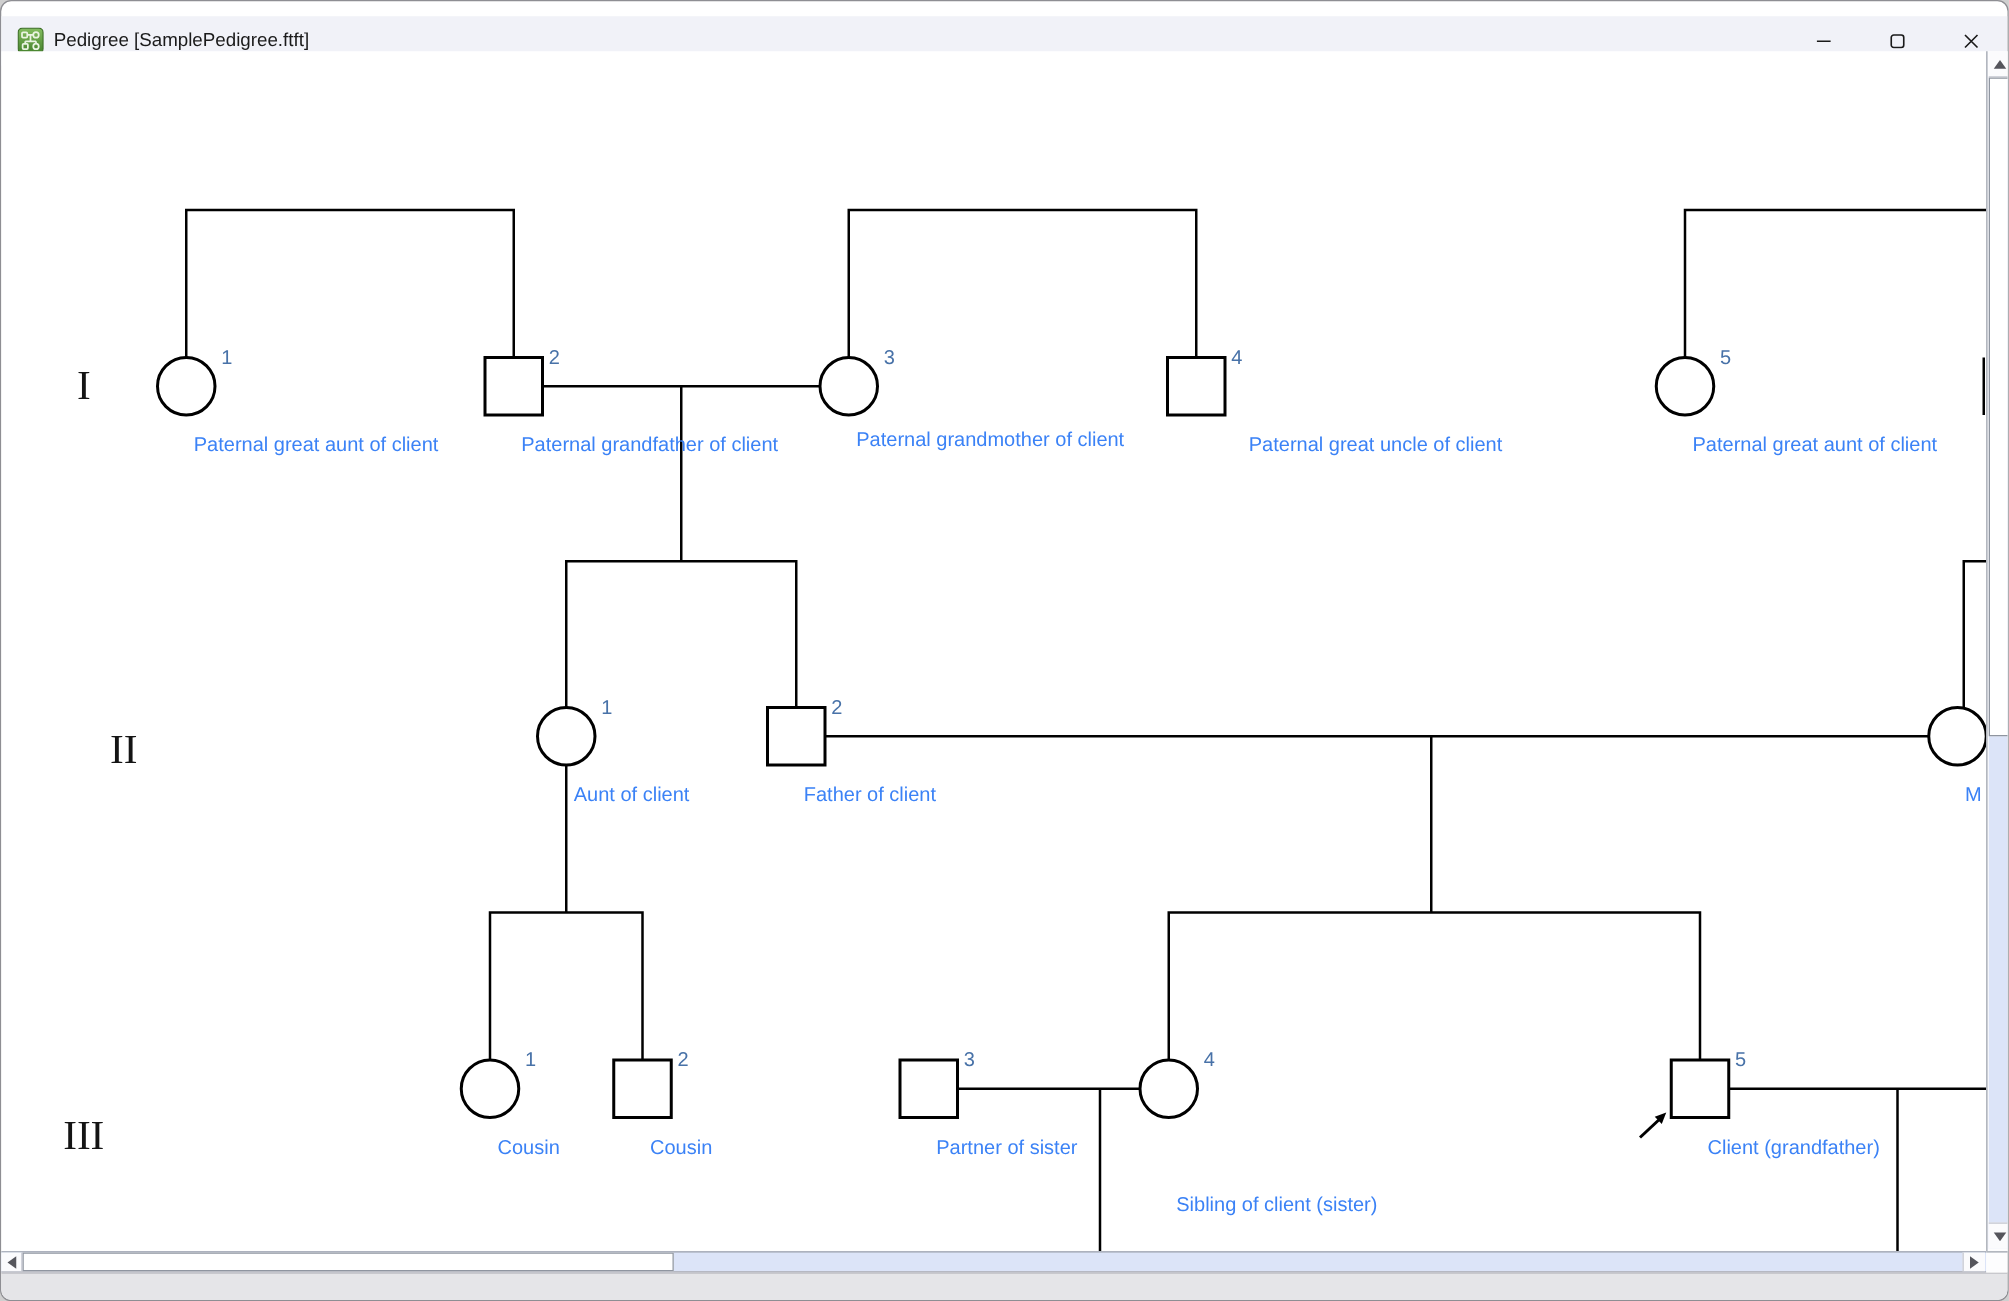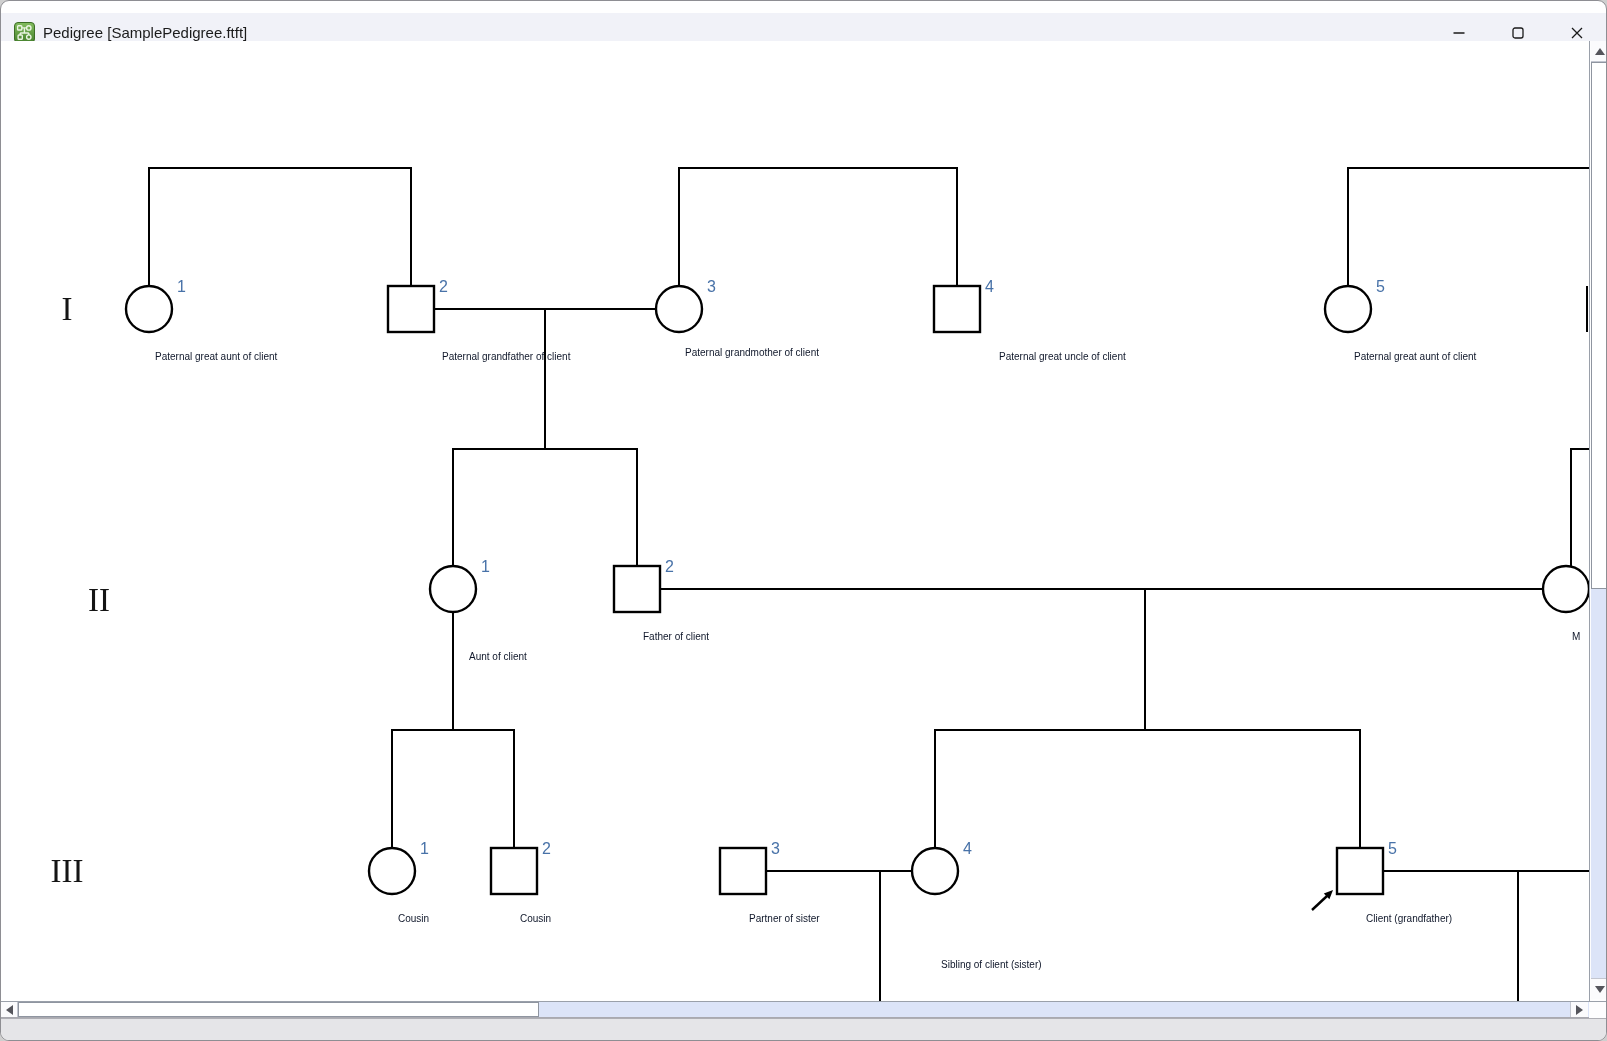--- a/index.html
+++ b/index.html
@@ -21,21 +21,21 @@
   .btn-min   { left:1435px; }
   .btn-max   { left:1494px; }
   .btn-close { left:1553px; }
   
   .canvas {
     position:absolute; left:0; top:40px; width:1588px; height:960px;
     background:#fff; overflow:hidden;
   }
   .canvas svg.diagram { position:absolute; left:0; top:0; }
   .plabel {
-    position:absolute; font-size:10px; color:#0f172a; white-space:nowrap; line-height:16px;
+    position:absolute; font-size:16px; color:#3b82f6; white-space:nowrap; line-height:16px;
   }
   .pnum {
     position:absolute; font-size:16px; color:#4872a8; line-height:16px; white-space:nowrap;
   }
   .gen {
     position:absolute; left:48px; width:36px; text-align:center;
     font-family:"Liberation Serif",serif; font-size:33px; color:#141414; line-height:38px;
   }
   
   .vscroll {
@@ -157,41 +157,41 @@
       </g>
 
       <g>
         <path d="M1311,869 L1326,855" stroke="#000" stroke-width="2.4" fill="none"></path>
         <polygon points="1332,849 1328.4,858.2 1322.8,852.4" fill="#000"></polygon>
       </g>
     </svg>
 
     <div class="gen" style="top:249px;">I</div>
     <div class="gen" style="top:540px;margin-left:32px;">II</div>
-    <div class="gen" style="top:811px;">III</div>
+    <div class="gen" style="top:849px;">III</div>
 
     <div class="pnum" style="left:176px;top:238px;">1</div>
     <div class="pnum" style="left:438px;top:238px;">2</div>
     <div class="pnum" style="left:706px;top:238px;">3</div>
     <div class="pnum" style="left:984px;top:238px;">4</div>
     <div class="pnum" style="left:1375px;top:238px;">5</div>
     <div class="pnum" style="left:480px;top:518px;">1</div>
     <div class="pnum" style="left:664px;top:518px;">2</div>
     <div class="pnum" style="left:419px;top:800px;">1</div>
     <div class="pnum" style="left:541px;top:800px;">2</div>
     <div class="pnum" style="left:770px;top:800px;">3</div>
     <div class="pnum" style="left:962px;top:800px;">4</div>
     <div class="pnum" style="left:1387px;top:800px;">5</div>
 
     <div class="plabel" style="left:154px;top:308px;">Paternal great aunt of client</div>
-    <div class="plabel" style="left:416px;top:308px;margin-left:25px;">Paternal grandfather of client</div>
+    <div class="plabel" style="left:416px;top:308px;">Paternal grandfather of client</div>
     <div class="plabel" style="left:684px;top:304px;">Paternal grandmother of client</div>
     <div class="plabel" style="left:962px;top:308px;margin-left:36px;">Paternal great uncle of client</div>
     <div class="plabel" style="left:1353px;top:308px;">Paternal great aunt of client</div>
-    <div class="plabel" style="left:468px;top:588px;margin-top:20px;">Aunt of client</div>
+    <div class="plabel" style="left:458px;top:588px;">Aunt of client</div>
     <div class="plabel" style="left:642px;top:588px;">Father of client</div>
     <div class="plabel" style="left:1571px;top:588px;">M</div>
     <div class="plabel" style="left:397px;top:870px;">Cousin</div>
     <div class="plabel" style="left:519px;top:870px;">Cousin</div>
     <div class="plabel" style="left:748px;top:870px;text-align:center;">Partner of sister</div>
     <div class="plabel" style="left:940px;top:916px;">Sibling of client (sister)</div>
     <div class="plabel" style="left:1365px;top:870px;">Client (grandfather)</div>
   </div>
 
   <div class="vscroll">

